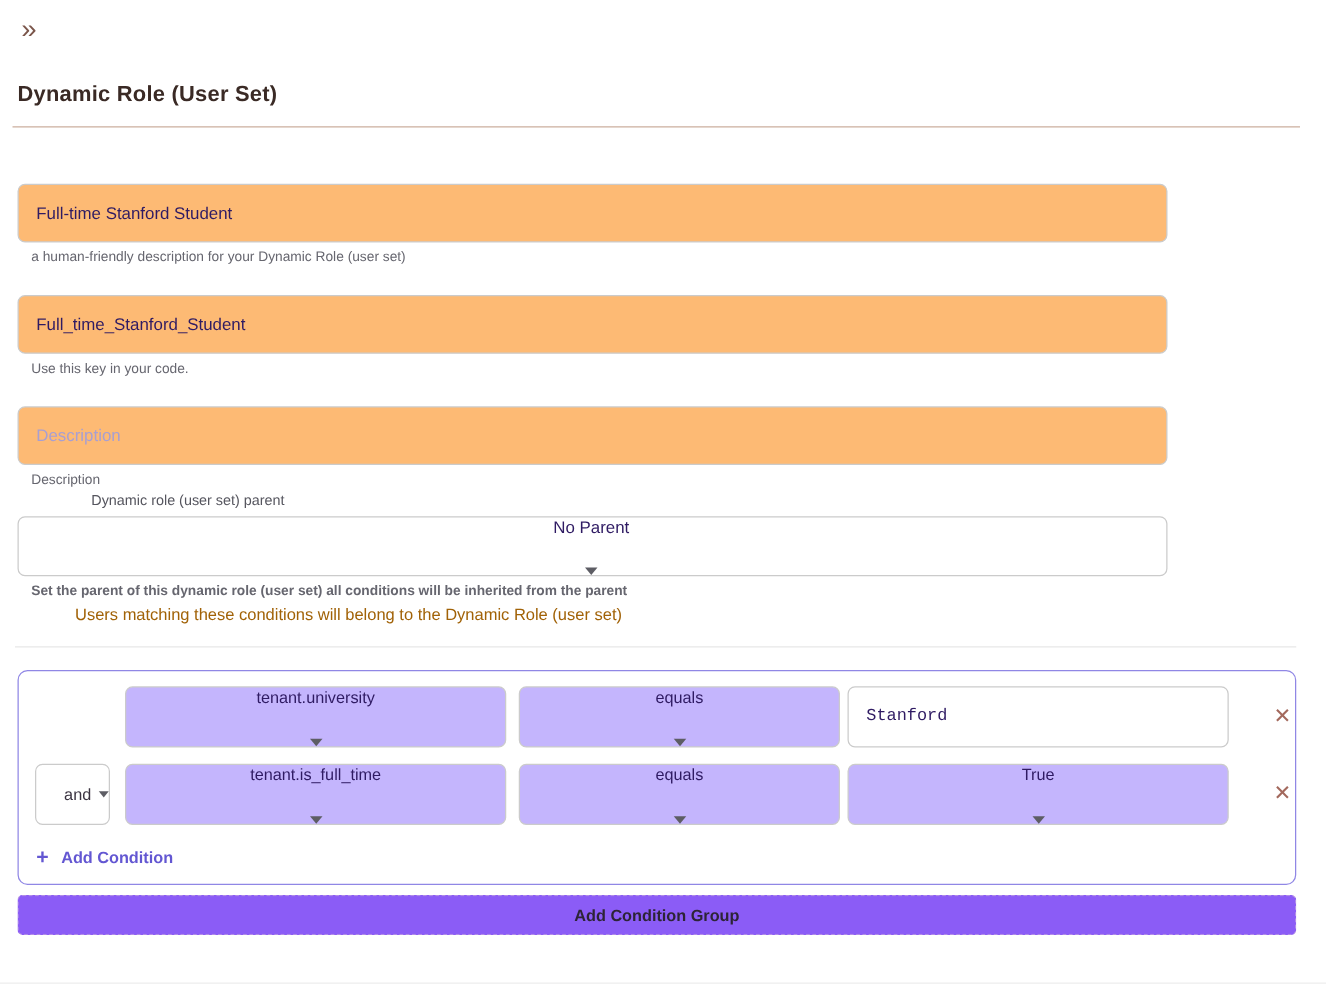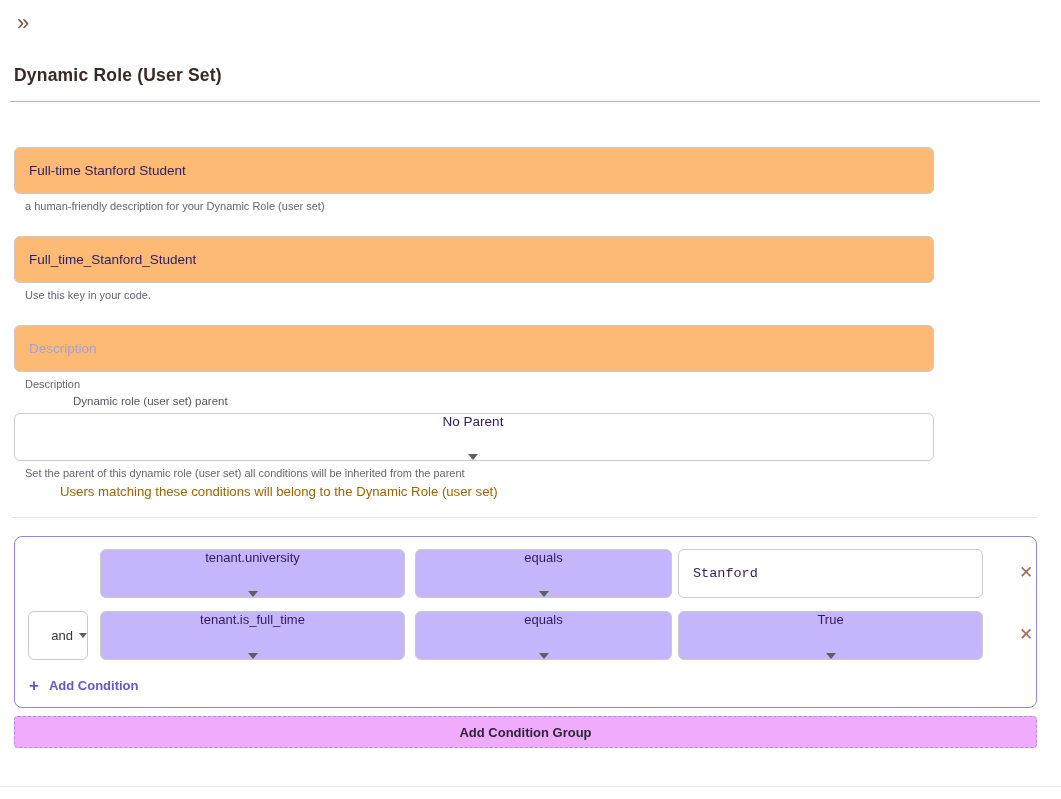--- a/index.html
+++ b/index.html
@@ -184,21 +184,21 @@
   }
   .add-condition .label {
     font-size: 13px;
     font-weight: 700;
     color: #6357d2;
   }
   .add-group-btn {
     position: absolute;
     left: 14px; top: 716px;
     width: 1023px; height: 32px;
-    background: #f0abfc;
+    background: #8b5cf6;
     border: 1px dashed #b28ee6;
     border-radius: 4px;
     display: flex;
     align-items: center;
     justify-content: center;
     font-size: 13px;
     font-weight: 700;
     color: #2d2436;
     cursor: pointer;
   }
@@ -227,21 +227,21 @@
   <div class="helper" style="top:289px;">Use this key in your code.</div>
 
   <input class="text-field" style="top: 325px;" type="text" placeholder="Description">
   <div class="helper" style="top:378px;">Description</div>
 
   <div class="field-label" style="top:395px;">Dynamic role (user set) parent</div>
   <div class="select-box" style="top:413px;">
     <span>No Parent</span>
     <span class="caret"></span>
   </div>
-  <div class="helper" style="top:467px;">Set the parent of this dynamic role (user set) all conditions will be inherited from the parent</div>
+  <div class="helper" style="top:467px;font-weight:bold;">Set the parent of this dynamic role (user set) all conditions will be inherited from the parent</div>
 
   <div class="intro-text">Users matching these conditions will belong to the Dynamic Role (user set)</div>
 
   <div class="section-divider"></div>
 
   <div class="condition-group">
 
     <div class="cond-cell row1 col-attr">
       <span>tenant.university</span>
       <span class="caret"></span>

